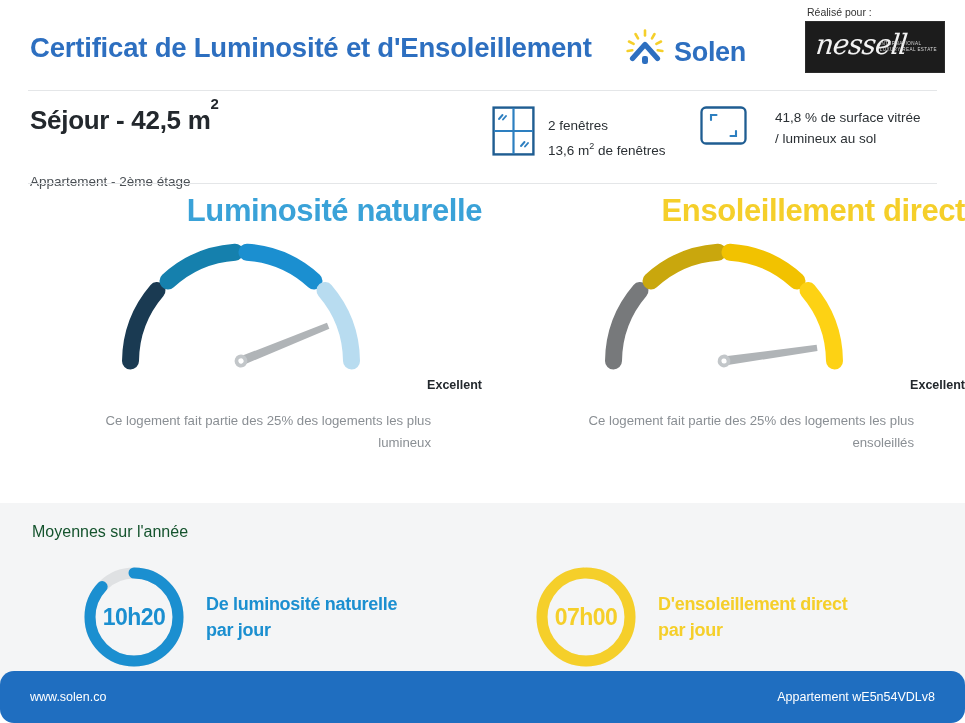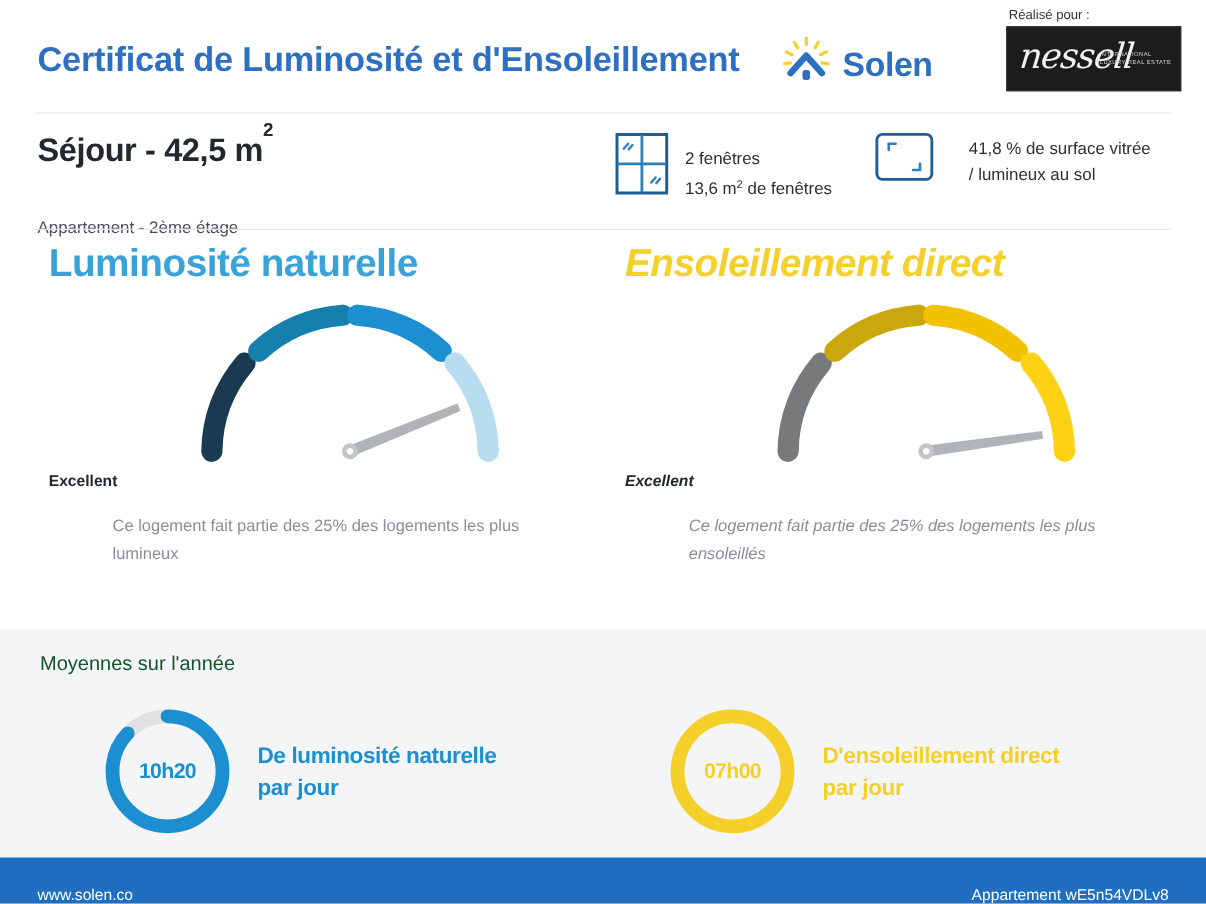--- a/index.html
+++ b/index.html
@@ -86,23 +86,23 @@
   .metric {
     position: absolute; display: flex; align-items: flex-end; gap: 13px;
   }
   .metric-a { left: 492px; top: 15px; }
   .metric-b { left: 700px; top: 15px; gap: 28px; }
   .metric-text { font-size: 13.5px; color: #2b3034; line-height: 21px; white-space: nowrap; }
   .metric-text sup { font-size: 9px; }
 
   
   .gauges { position: relative; height: 319px; }
-  .gauge-col { position: absolute; top: 0; width: 482px; text-align: left; margin-left: 39px; }
+  .gauge-col { position: absolute; top: 0; width: 482px; text-align: right; }
   .gauge-col.left { left: 0; }
-  .gauge-col.right { left: 461px; font-style: italic; }
+  .gauge-col.right { left: 483px; }
   .gauge-heading {
     font-size: 31px; font-weight: bold; letter-spacing: -0.4px;
     margin-top: 9px;
   }
   .heading-light { color: #3aa2d8; }
   .heading-sun { color: #f5cf2a; }
   .gauge-wrap { margin-top: 8px; height: 135px; display:flex; justify-content:center;}
   .gauge-rating {
     font-size: 12.5px; font-weight: bold; color: #23282d; margin-top: 6px;
   }
@@ -121,36 +121,37 @@
     position: absolute; left: 32px; top: 20px;
     font-size: 16px; color: #14532d;
   }
   .avg-item { position: absolute; top: 60px; display: flex; align-items: center; gap: 18px; }
   .avg-left { left: 80px; }
   .avg-right { left: 532px; }
   .donut { position: relative; width: 108px; height: 108px; flex: 0 0 108px;}
   .donut-value {
     position: absolute; inset: 0; display: flex;
     align-items: center; justify-content: center;
-    font-size: 17px; font-weight: bold; letter-spacing: -0.5px;
+    font-size: 23px; font-weight: bold; letter-spacing: -0.5px;
   }
   .dv-blue { color: #1b8fd0; }
   .dv-yellow { color: #f5cf2a; }
   .avg-label { font-size: 18px; font-weight: bold; line-height: 26px; letter-spacing:-0.3px;}
   .al-blue { color: #1b8fd0; }
   .al-yellow { color: #f5cf2a; }
 
   
   .footer {
     position: absolute; left: 0; bottom: 0;
-    width: 965px; height: 37px;
+    width: 965px; height: 52px;
     background: #1f6ec0;
-    display: flex; align-items: flex-end;
+    display: flex; align-items: center;
     justify-content: space-between;
     padding: 0 30px;
+    border-radius: 14px;
   }
   .footer-text { font-size: 12.5px; color: #ffffff; }
 </style>
 </head>
 <body>
 
 <div class="page">
 
   <div class="header">
     <div class="header-title">Certificat de Luminosité et d'Ensoleillement</div>

